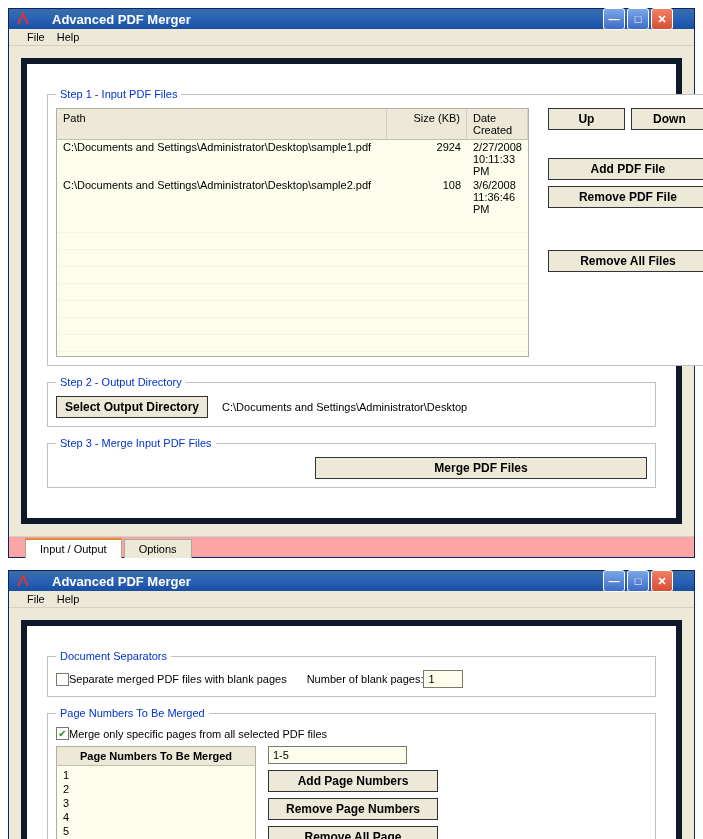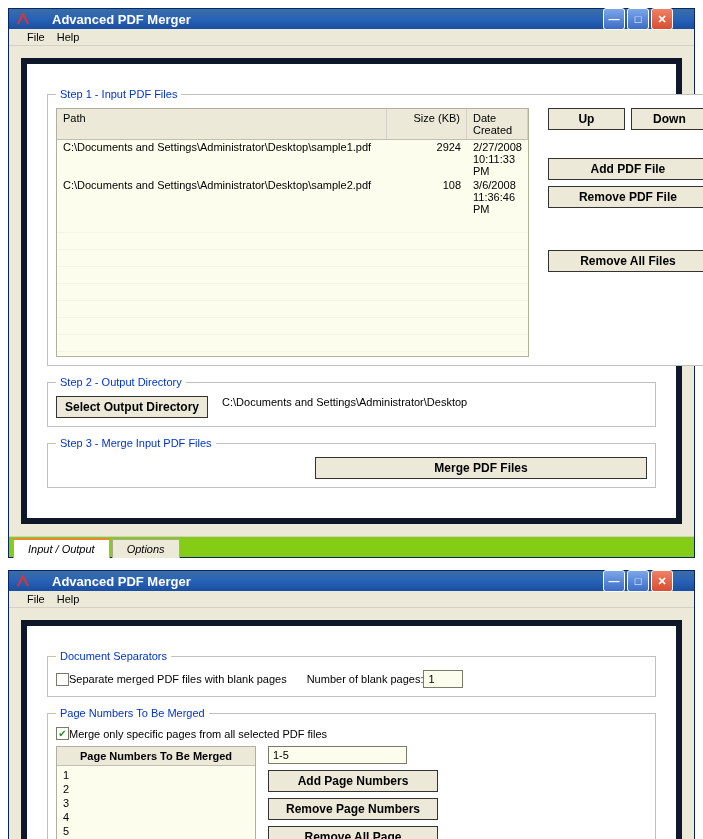--- a/index.html
+++ b/index.html
@@ -114,28 +114,27 @@
   .step1-buttons .row2 { display: flex; gap: 6px; }
   button.std {
     background: #ece9d8;
     border: 1px solid #333;
     padding: 3px 8px;
     font-family: inherit;
     font-size: 12px;
     font-weight: bold;
     cursor: pointer;
   }
-  .step2-row { display: flex; align-items: flex-start; gap: 14px; }
+  .step2-row { display: flex; align-items: center; gap: 14px; }
   .tabstrip {
     display: flex;
     align-items: flex-end;
-    background: #84cc16;
-    padding: 0 4px;
+    background: #fca5a5;
+    padding: 0 16px;
     border-top: 1px solid #d4d0c8;
-    font-style: italic;
   }
   .tab {
     padding: 3px 14px;
     border: 1px solid #aca899;
     border-bottom: none;
     margin-right: 2px;
     background: #ece9d8;
     position: relative;
     top: 1px;
     cursor: default;

